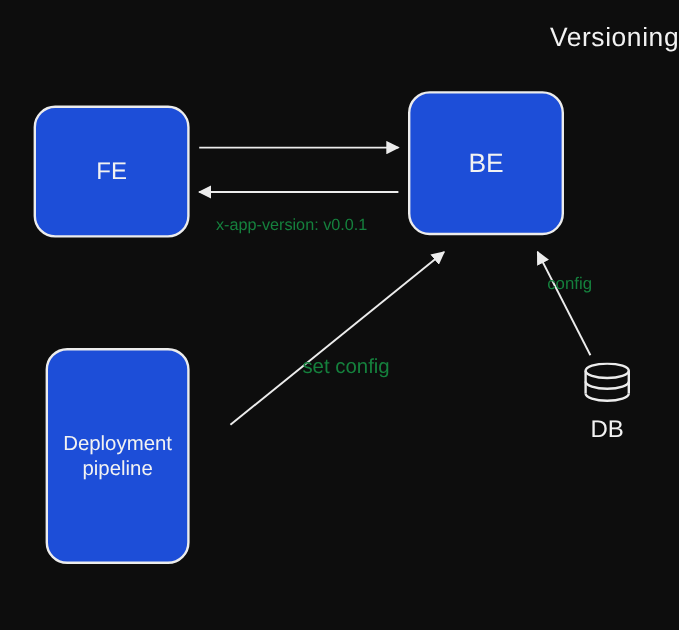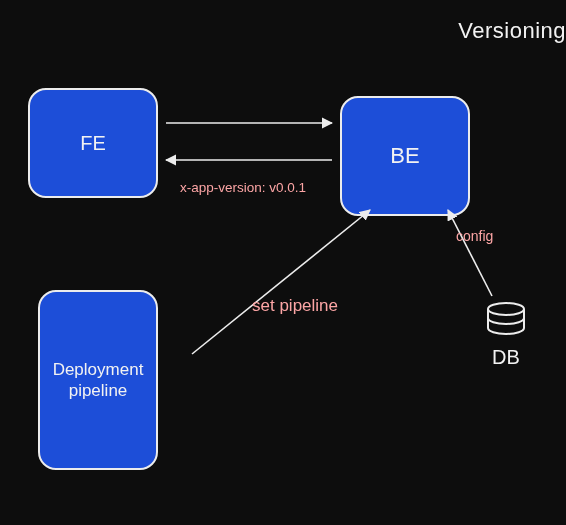--- a/index.html
+++ b/index.html
@@ -32,39 +32,39 @@
     background: #1d4ed8;
     display: flex;
     align-items: center;
     justify-content: center;
     font-size: 20px;
     text-align: center;
     box-sizing: border-box;
     padding: 4px;
   }
   .node.fe { left: 28px;  top: 88px;  width: 130px; height: 110px; }
-  .node.be { left: 340px; top: 96px;  width: 130px; height: 120px; font-size: 22px; }
+  .node.be { left: 340px; top: 76px;  width: 130px; height: 120px; font-size: 22px; }
   .node.dp { left: 38px;  top: 290px; width: 120px; height: 180px; font-size: 17px; line-height: 1.25; }
 
   .db-wrap {
     position: absolute;
     left: 476px;
     top: 302px;
     width: 60px;
     text-align: center;
   }
   .db-label {
     margin-top: 4px;
     font-size: 20px;
   }
 
   .edge-label {
     position: absolute;
     font-size: 14px;
-    color: #fca5a5;
+    color: #15803d;
     white-space: nowrap;
   }
   .edge-label.header-lbl { left: 180px; top: 180px; font-size: 13.5px; }
   .edge-label.setver-lbl { left: 252px; top: 296px; font-size: 17px; }
   .edge-label.config-lbl { left: 456px; top: 228px; font-size: 14px; }
 
   svg.overlay {
     position: absolute;
     left: 0; top: 0;
     width: 566px;
@@ -119,16 +119,16 @@
 
       <line x1="332" y1="160" x2="166" y2="160" marker-end="url(#arrow)"></line>
 
       <line x1="192" y1="354" x2="370" y2="210" marker-end="url(#arrow)"></line>
 
       <line x1="492" y1="296" x2="448" y2="210" marker-end="url(#arrow)"></line>
     </g>
   </svg>
 
   <div class="edge-label header-lbl">x-app-version: v0.0.1</div>
-  <div class="edge-label setver-lbl">set pipeline</div>
+  <div class="edge-label setver-lbl">set config</div>
   <div class="edge-label config-lbl">config</div>
 
 </div>
 
 </body></html>

